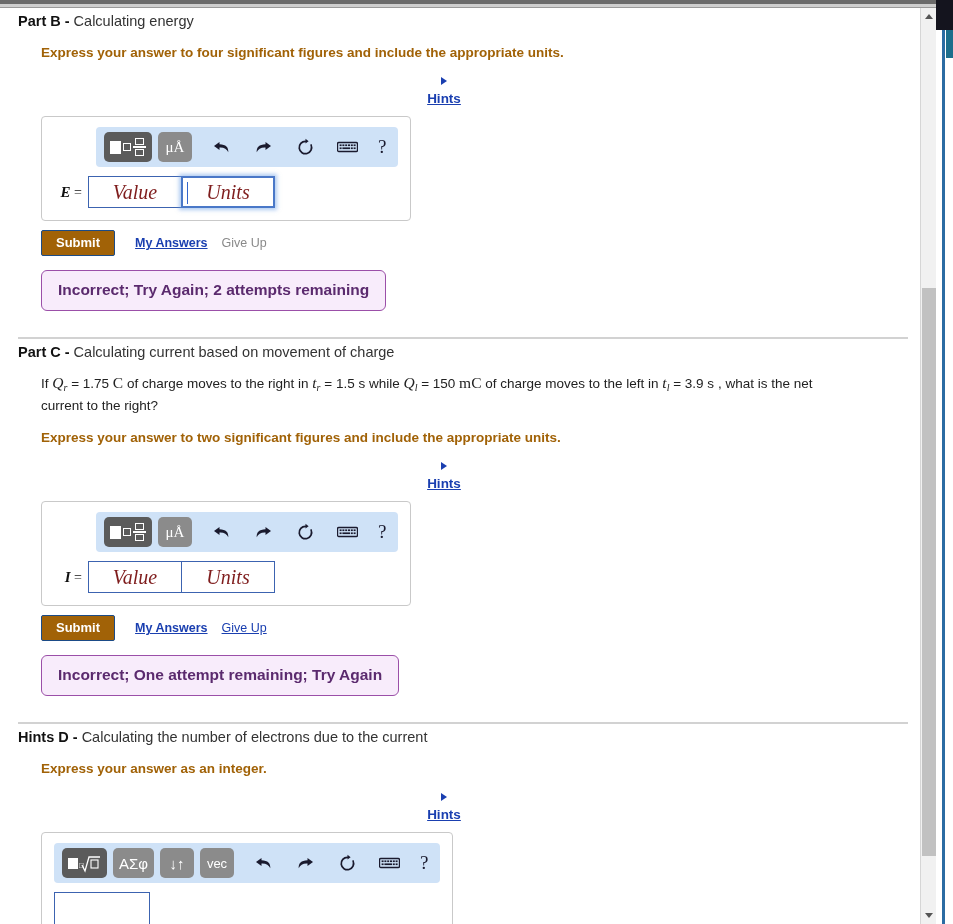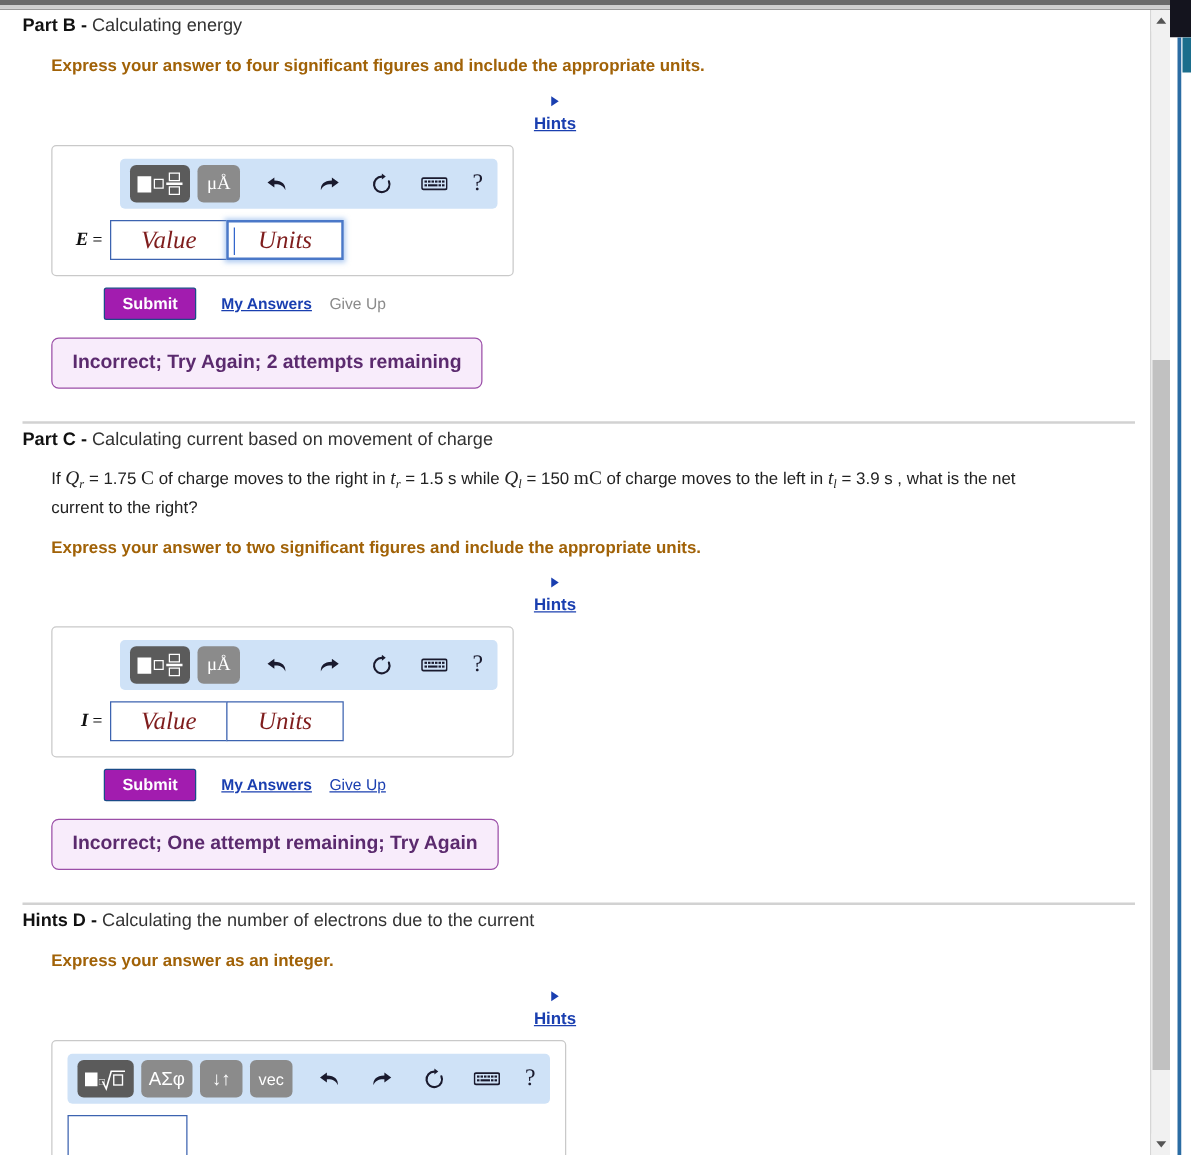--- a/index.html
+++ b/index.html
@@ -290,29 +290,28 @@
   }
 
   
   .submit-row {
     margin-top: 9px;
     margin-left: 41px;
     display: flex;
     align-items: center;
   }
   .btn-submit {
-    background: #a21caf;
+    background: #a16207;
     border: 1px solid #1b4b87;
     color: #ffffff;
     font-size: 13px;
     font-weight: bold;
     padding: 4px 14px 5px 14px;
     border-radius: 2px;
     cursor: pointer;
-    margin-left: 42px;
   }
   .link-my {
     margin-left: 20px;
     font-size: 12.5px;
     font-weight: bold;
     color: #1a3fb0;
     text-decoration: underline;
     cursor: pointer;
   }
   .link-give {

